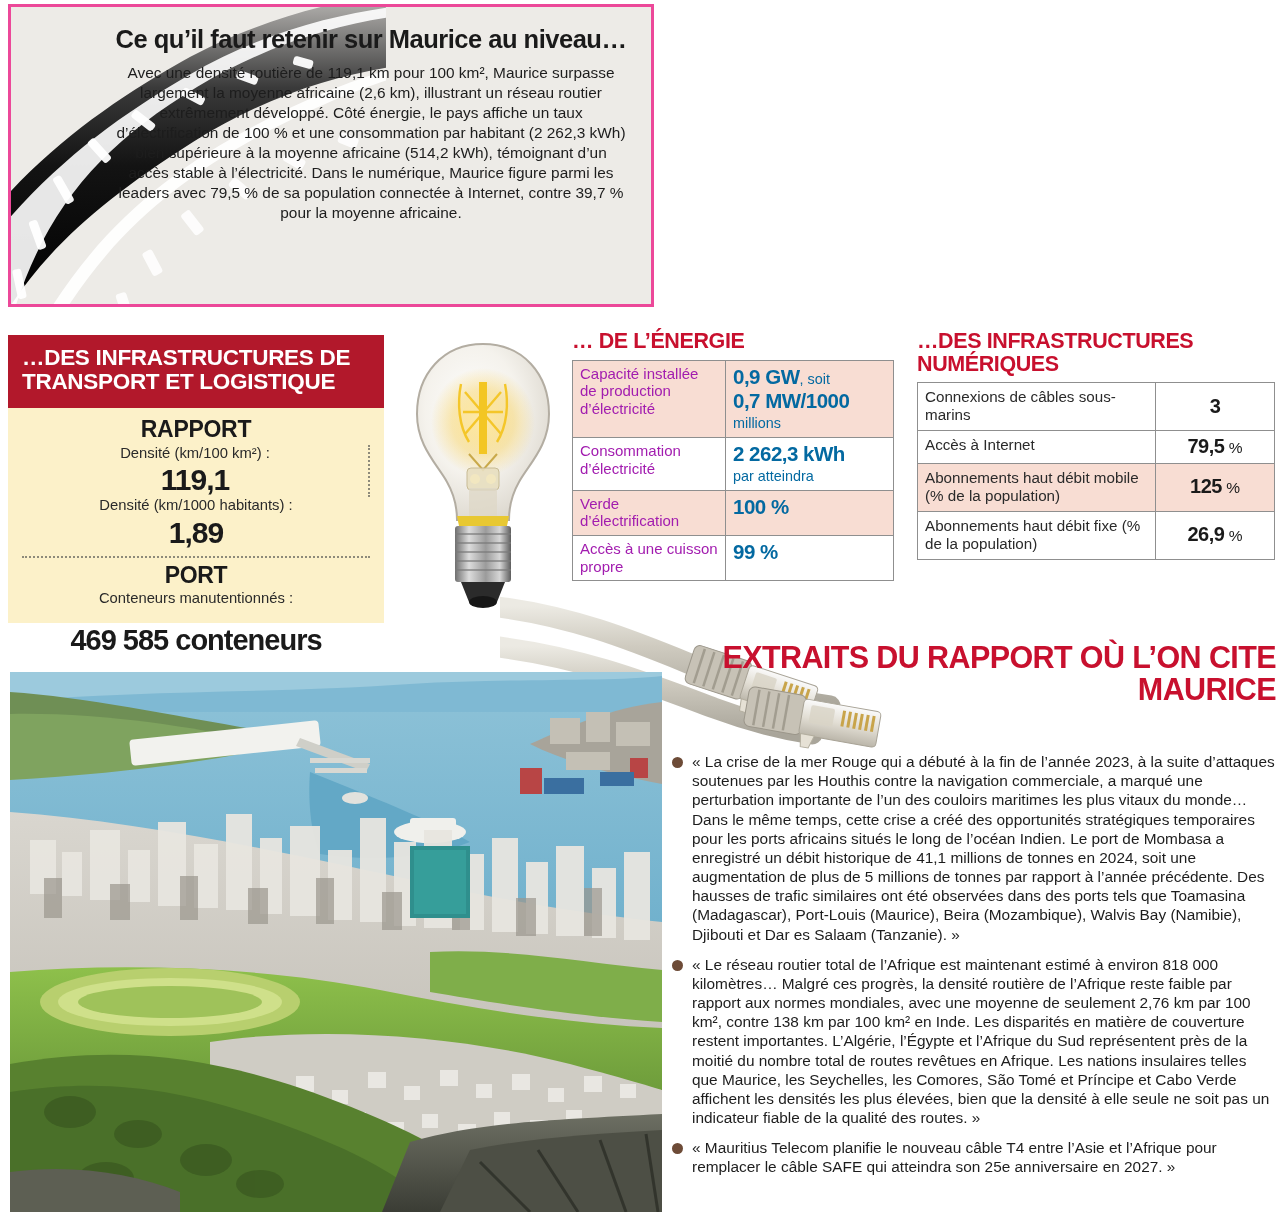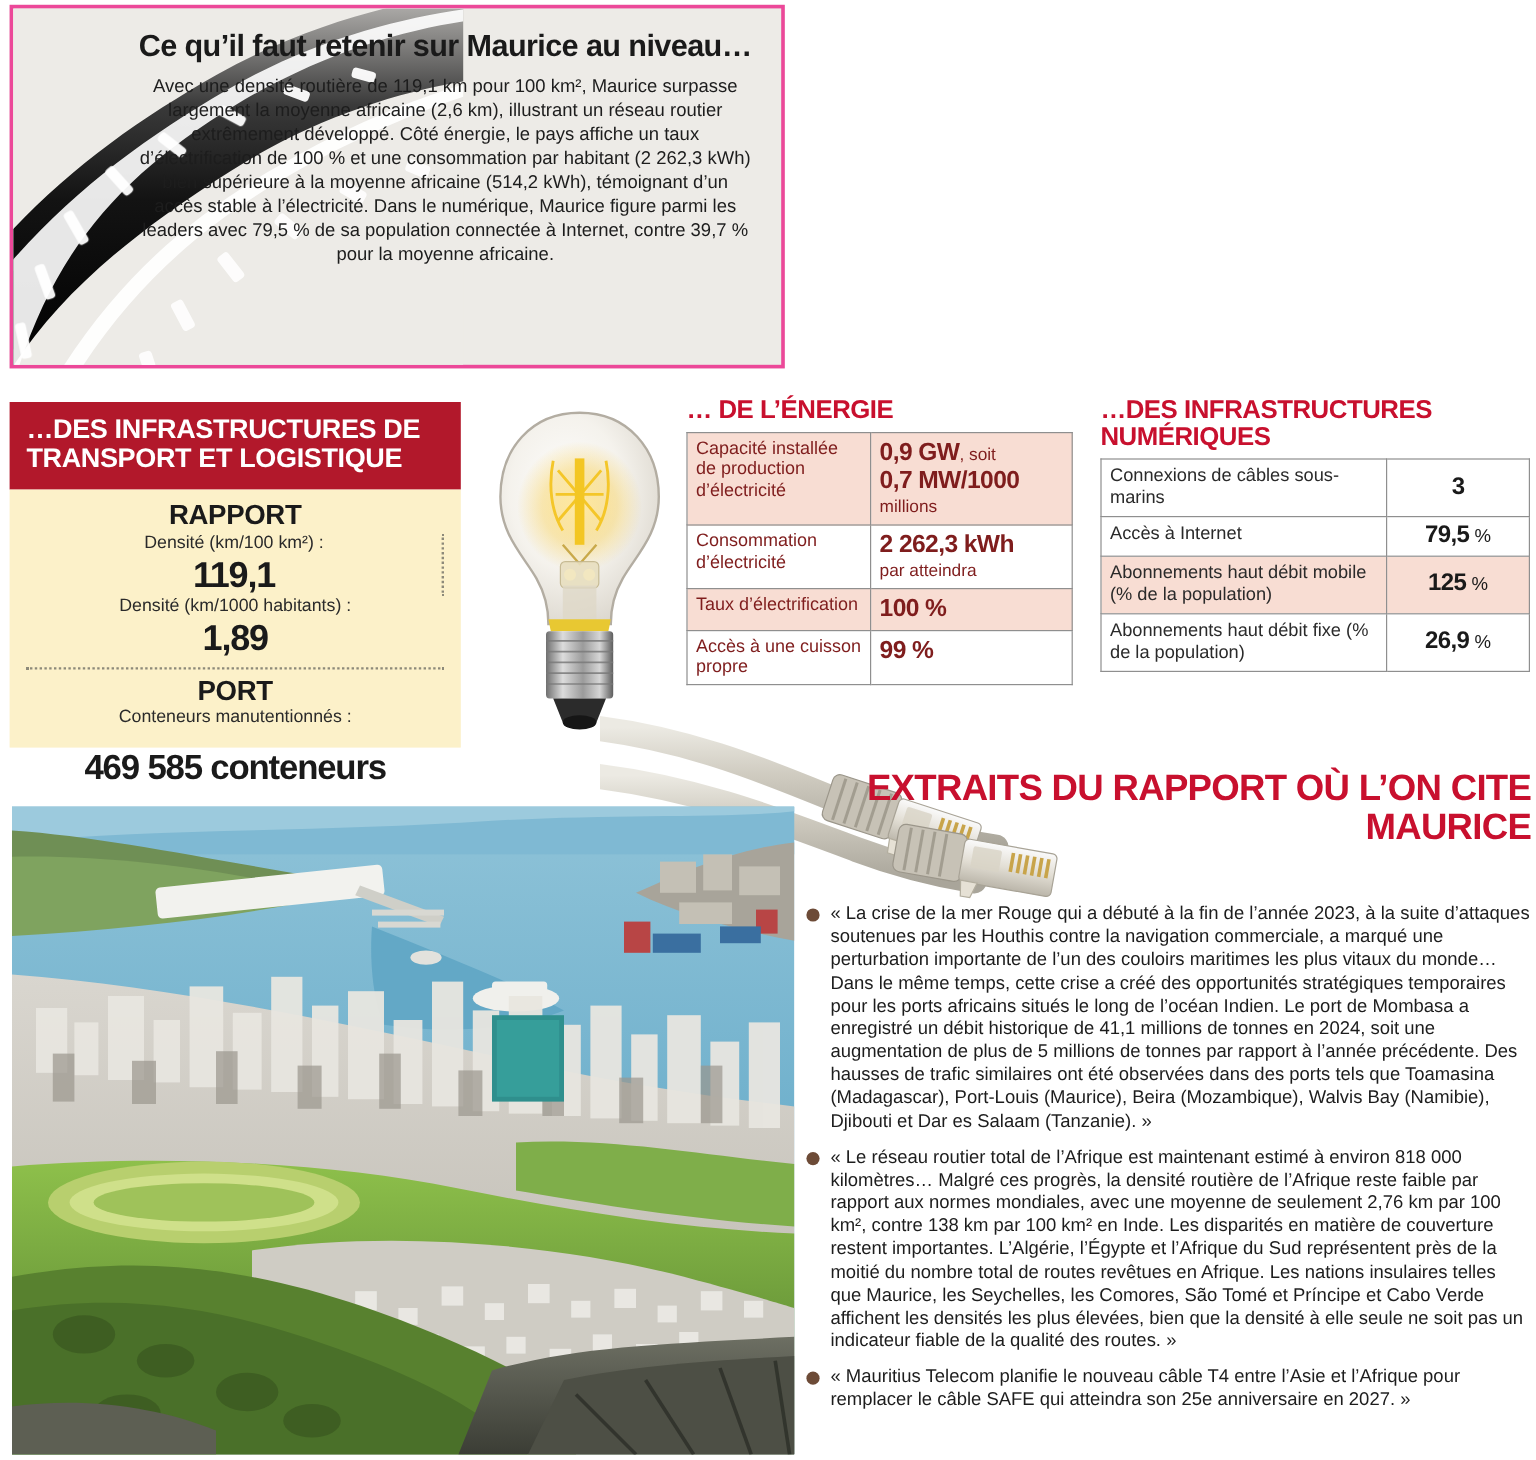--- a/index.html
+++ b/index.html
@@ -80,22 +80,22 @@
     color:#c8102e;font-size:21.5px;font-weight:bold;letter-spacing:-0.4px;
     margin:0 0 7px 0;line-height:1.05;
   }
   table.data{
     border-collapse:collapse;width:100%;table-layout:fixed;
     border:1px solid #8f8f8f;background:#fff;
   }
   table.data td{
     border:1px solid #8f8f8f;vertical-align:top;padding:4px 7px 5px 7px;
   }
-  #energy-table td.k{width:138px;font-size:15px;line-height:1.17;color:#7f1d1d;}
-  #energy-table td.v{font-size:15px;line-height:1.2;color:#7f1d1d;}
+  #energy-table td.k{width:138px;font-size:15px;line-height:1.17;color:#a21caf;}
+  #energy-table td.v{font-size:15px;line-height:1.2;color:#0369a1;}
   tr.tint td{background:#f8ddd3;}
   .big{font-size:20.5px;font-weight:bold;letter-spacing:-0.5px;}
   .small-note{font-size:14.4px;font-weight:normal;letter-spacing:0;}
 
   
   #digital-block{left:917px;top:330px;width:358px;}
   #digital-table td.k{font-size:15.2px;line-height:1.18;color:#2a2a2a;padding:5px 7px 6px 7px;}
   #digital-table td.v{
     width:104px;text-align:center;font-size:20px;font-weight:bold;
     letter-spacing:-0.5px;color:#1a1a1a;vertical-align:middle;
@@ -315,21 +315,21 @@
         </td>
       </tr>
       <tr>
         <td class="k">Consommation d’électricité</td>
         <td class="v">
           <span class="big">2 262,3 kWh</span><br>
           <span class="small-note">par atteindra</span>
         </td>
       </tr>
       <tr class="tint">
-        <td class="k">Taux d’électrification</td>
+        <td class="k">Verde d’électrification</td>
         <td class="v">
           <span class="big">100 %</span>
         </td>
       </tr>
       <tr>
         <td class="k">Accès à une cuisson propre</td>
         <td class="v">
           <span class="big">99 %</span>
         </td>
       </tr>

